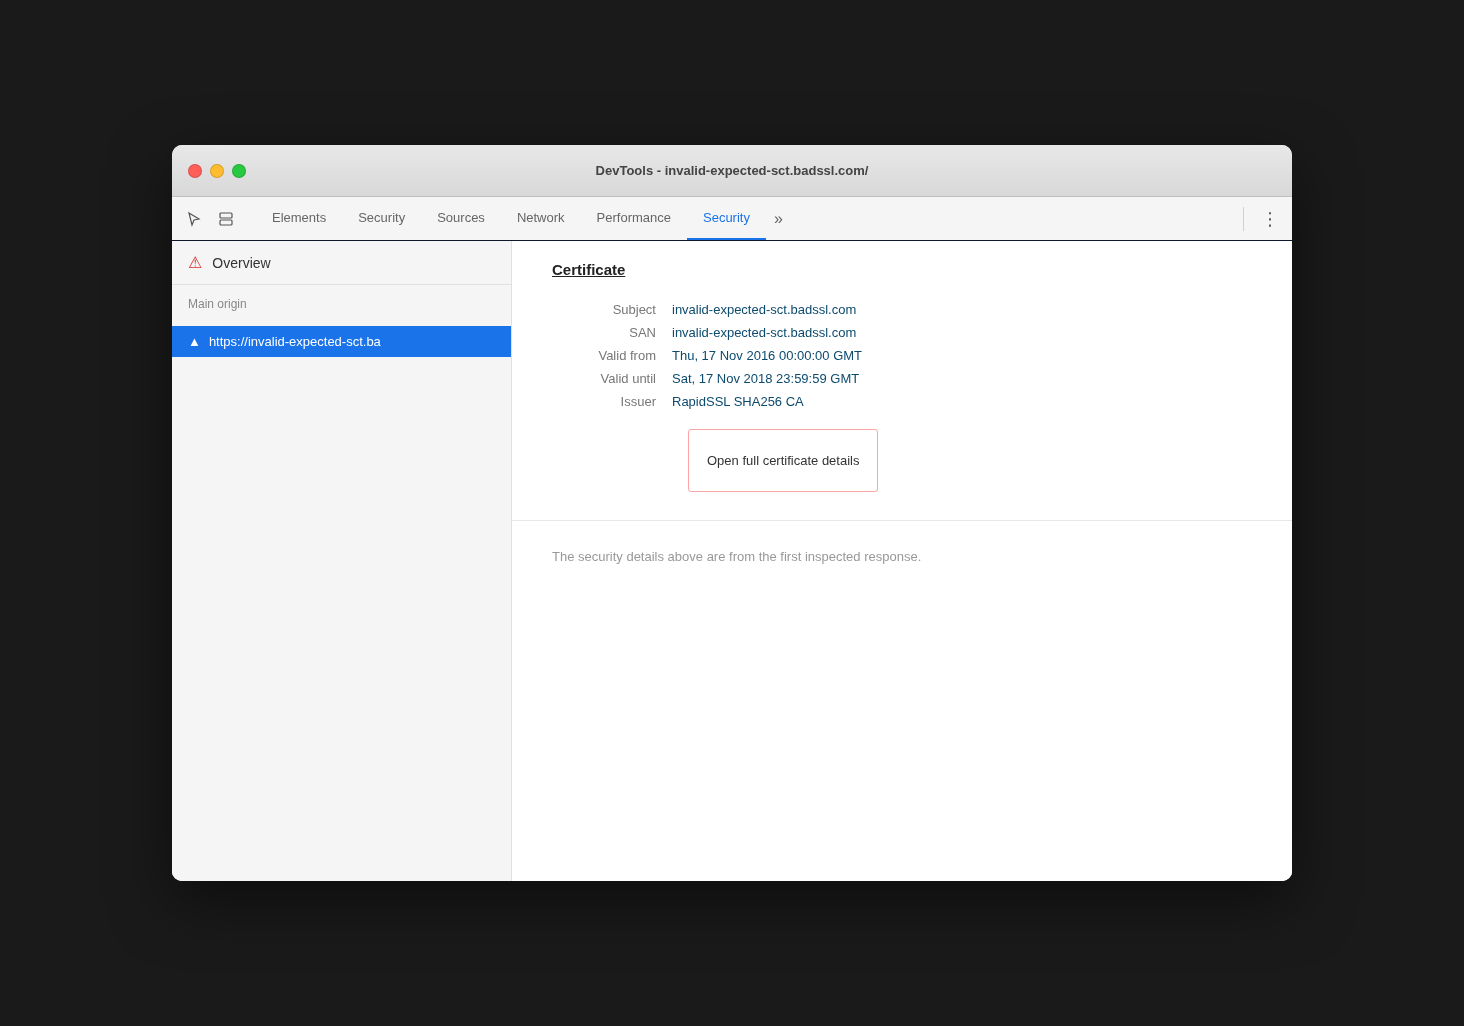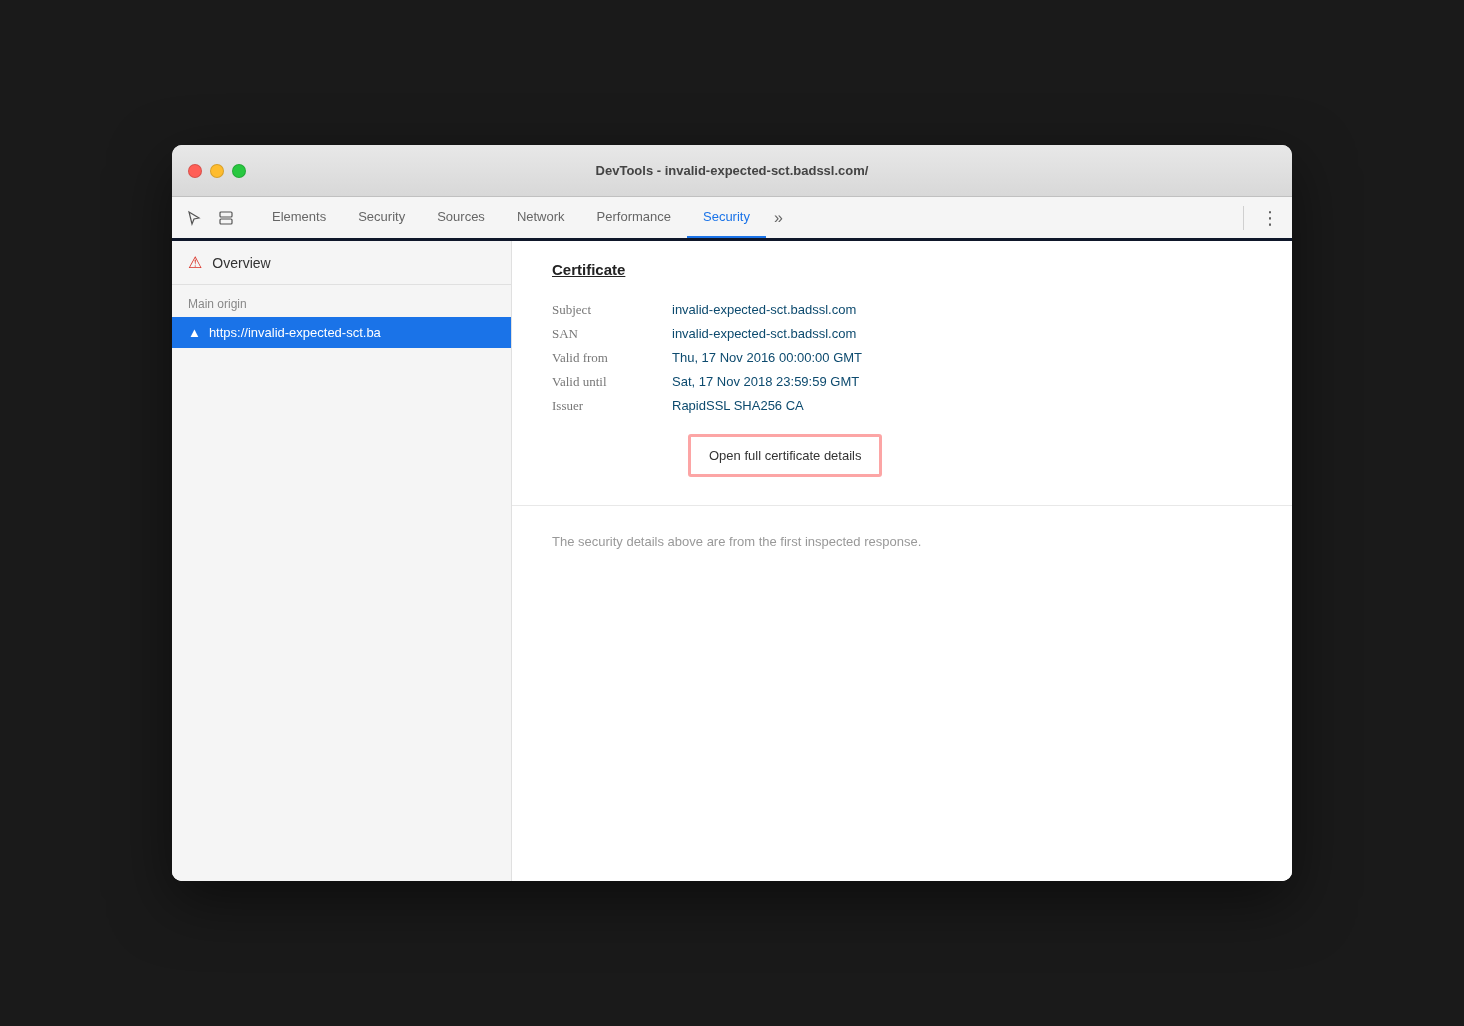--- a/index.html
+++ b/index.html
@@ -49,21 +49,21 @@
       left: 50%;
       transform: translateX(-50%);
       font-size: 13px;
       color: #444;
       font-weight: 700;
     }
 
     
     .toolbar {
       background: #f5f5f5;
-      border-bottom: 3px solid #0f172a;
+      border-bottom: 1px solid #0f172a;
       display: flex;
       align-items: center;
       height: 44px;
       padding: 0 8px;
     }
     .toolbar-icons {
       display: flex;
       align-items: center;
       gap: 4px;
       margin-right: 16px;
@@ -155,21 +155,21 @@
       font-size: 14px;
       color: #333;
       border-bottom: 1px solid #e0e0e0;
       cursor: pointer;
     }
     .warning-icon {
       color: #d93025;
       font-size: 16px;
     }
     .sidebar-section-label {
-      padding: 12px 16px 6px;
+      padding: 12px 16px 15px;
       font-size: 12px;
       color: #888;
       font-weight: 500;
     }
     .sidebar-origin {
       display: flex;
       align-items: center;
       gap: 8px;
       padding: 8px 16px;
       background: #1a73e8;
@@ -210,42 +210,41 @@
 
     .cert-table {
       display: table;
       width: 100%;
     }
     .cert-row {
       display: table-row;
     }
     .cert-label {
       display: table-cell;
-      text-align: left;
+      text-align: right;
       padding: 4px 16px 4px 0;
       font-size: 13px;
       color: #777;
       white-space: nowrap;
       vertical-align: top;
       width: 120px;
-      font-family: Liberation Serif, serif;
     }
     .cert-value {
       display: table-cell;
       padding: 4px 0;
       font-size: 13px;
       color: #0c4a6e;
       vertical-align: top;
     }
 
     .cert-btn {
       margin-top: 16px;
       display: inline-block;
-      padding: 11px 18px;
-      border: 3px solid #fca5a5;
+      padding: 23px 18px;
+      border: 1px solid #fca5a5;
       border-radius: 3px;
       background: white;
       font-size: 13px;
       color: #333;
       cursor: pointer;
       font-weight: 500;
     }
     .cert-btn-row {
       padding-left: 136px;
     }

